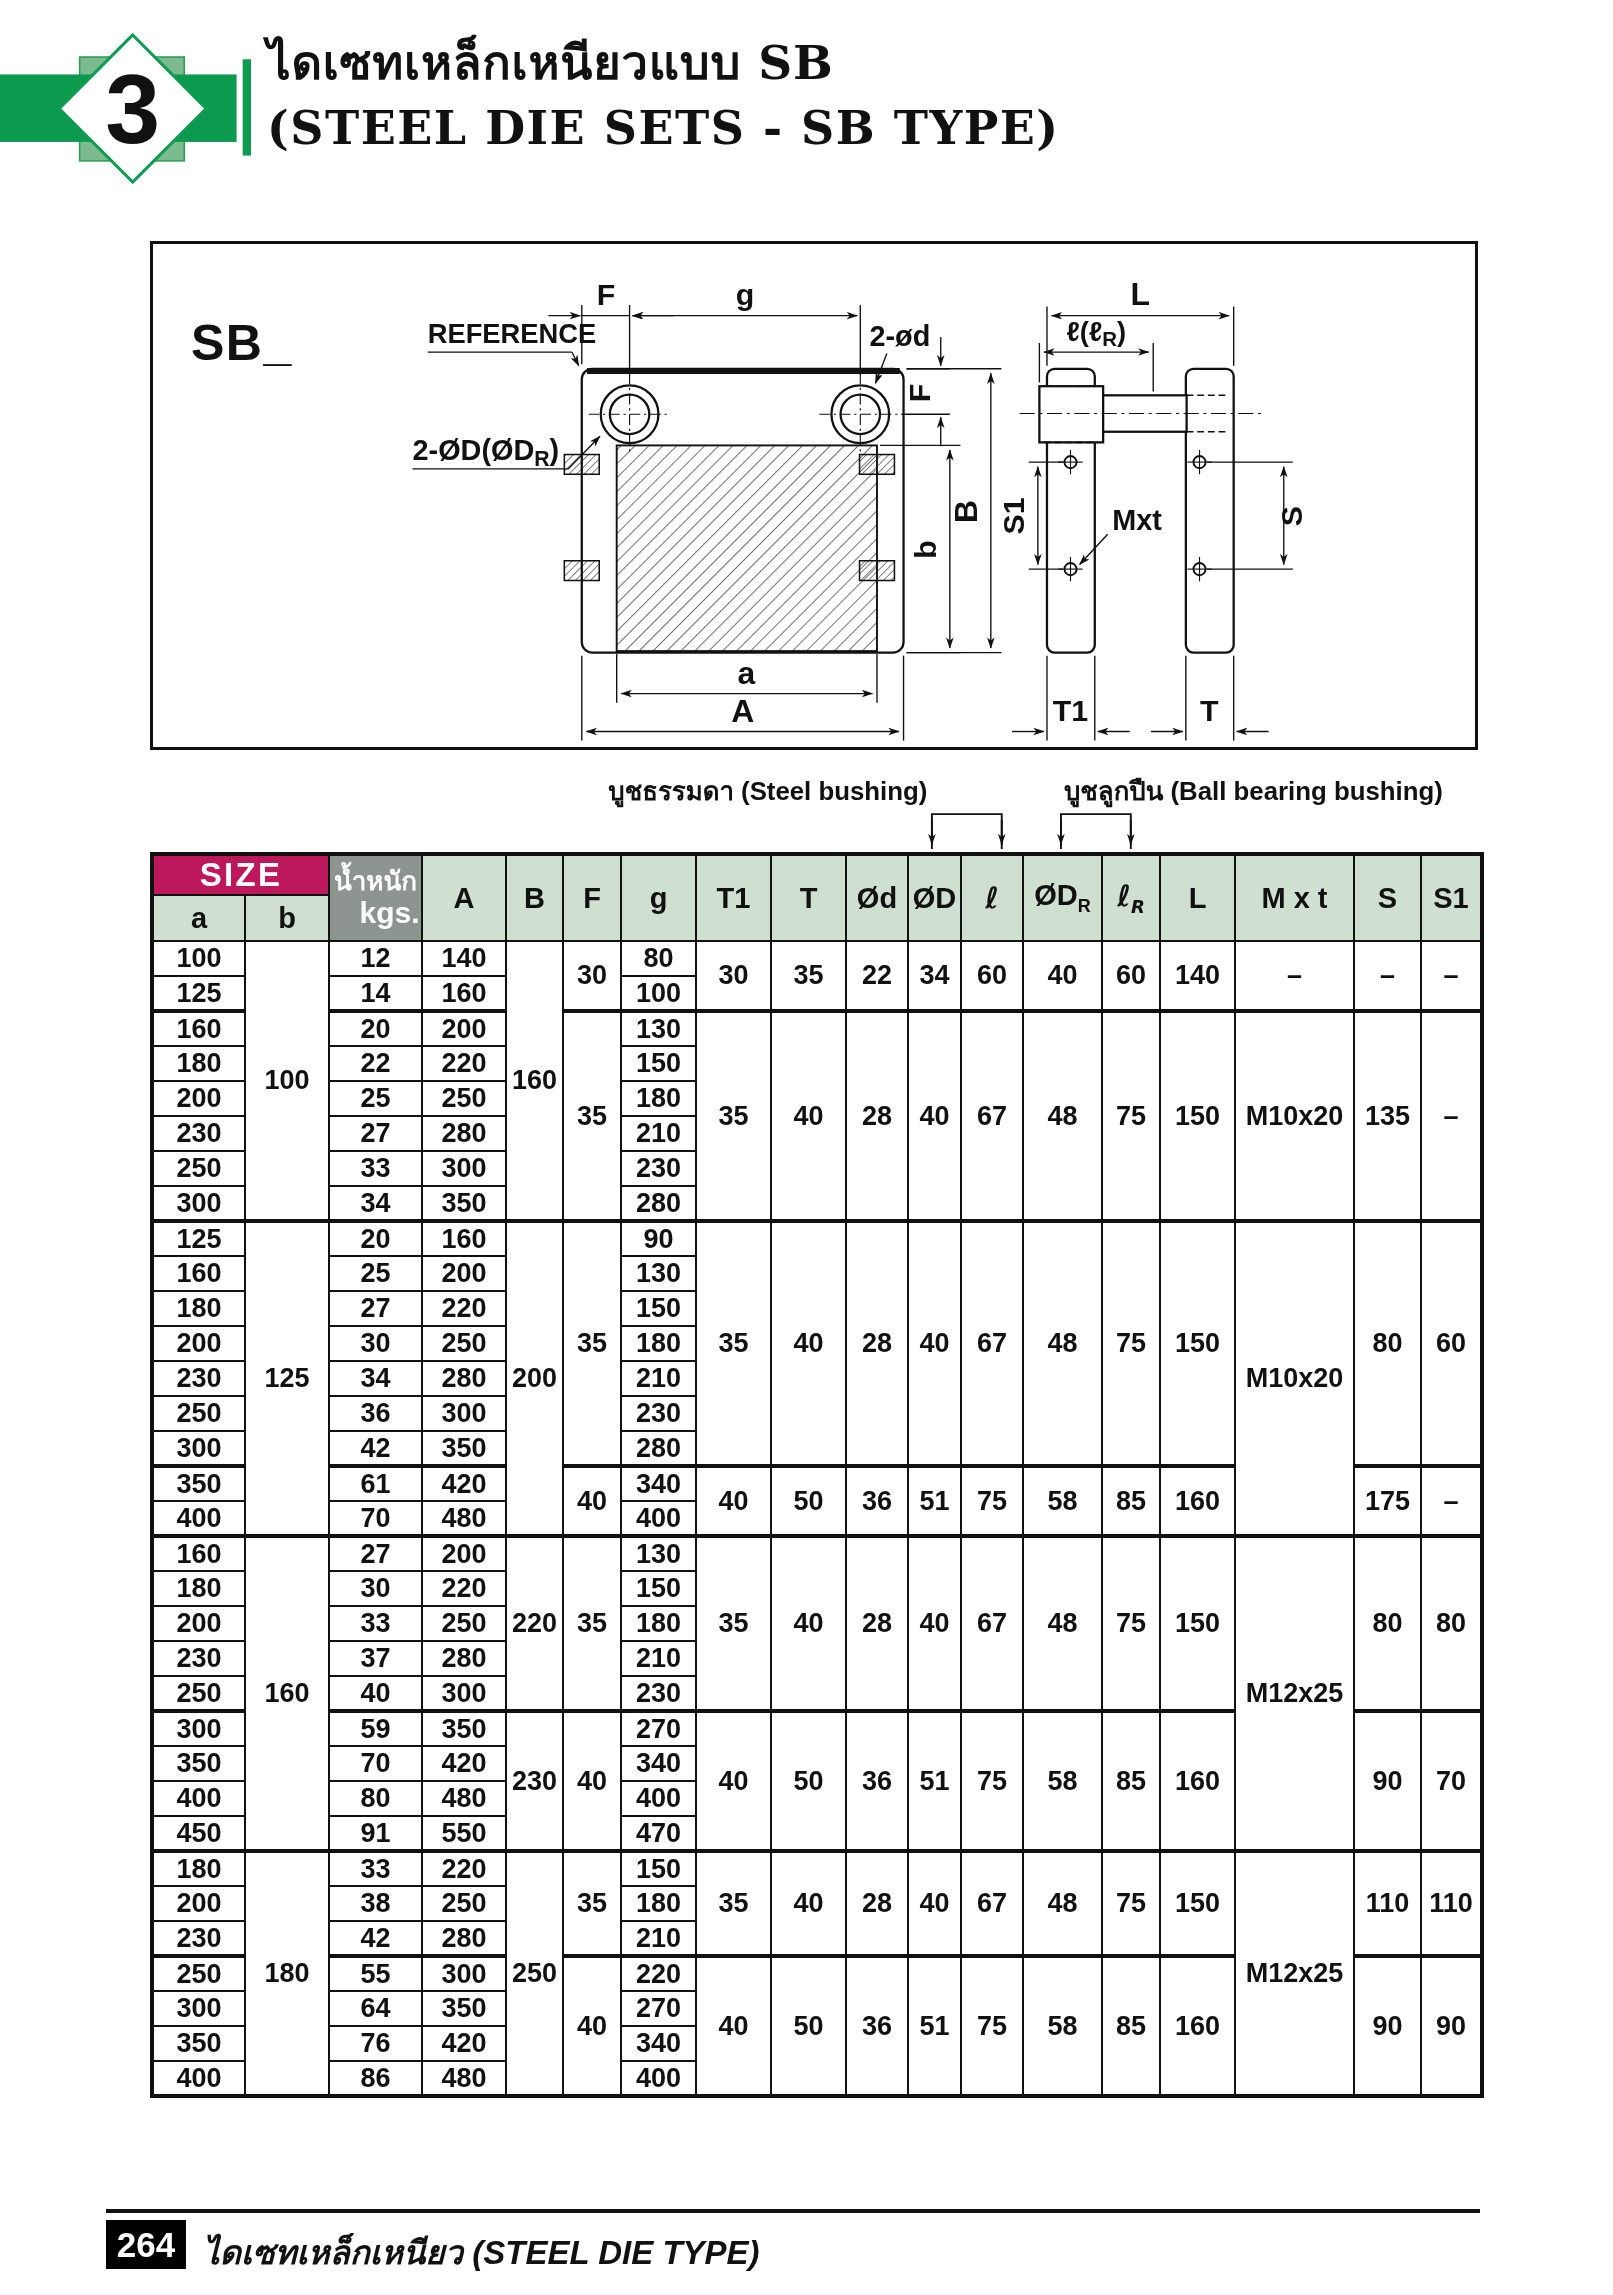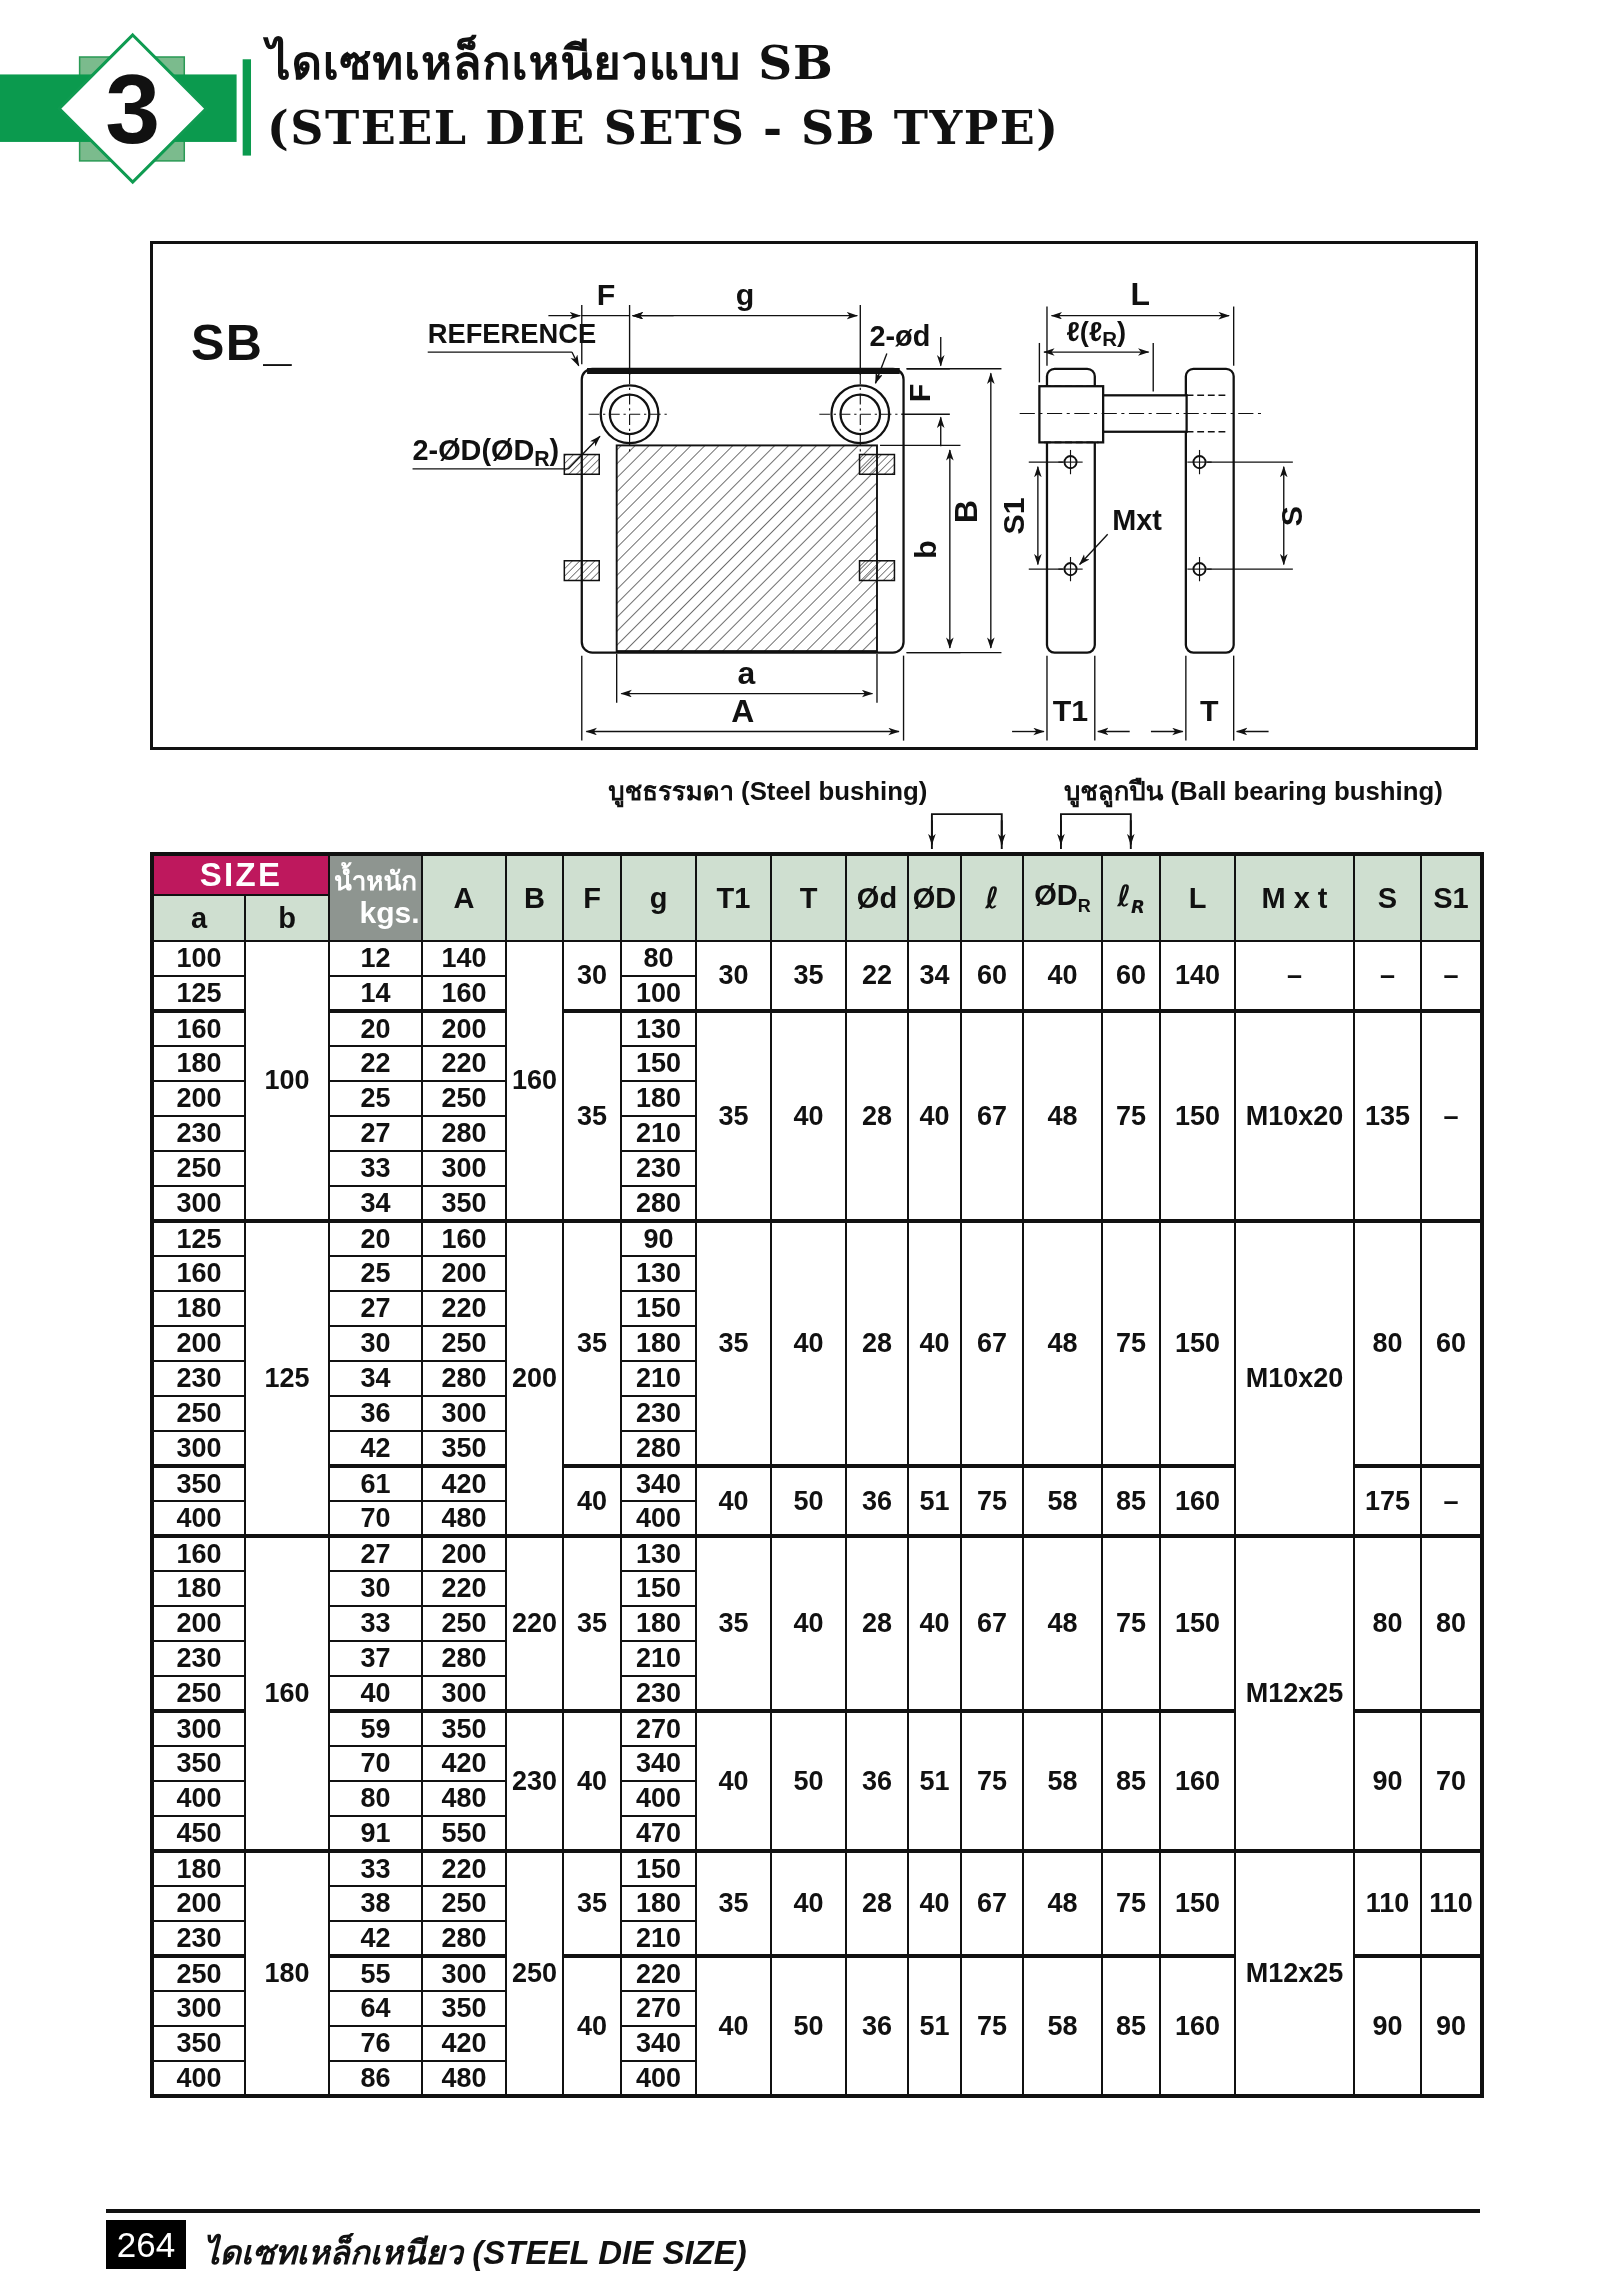--- a/index.html
+++ b/index.html
@@ -23,21 +23,21 @@
   #spec-table th.green{background:#be185d;color:#fff;font-size:33px;letter-spacing:2.3px;}
   #spec-table th.grey{background:#8e9590;color:#fff;}
   #spec-table th.grey .w1{font-size:26px;line-height:1.1;}
   #spec-table th.grey .w2{font-size:30px;line-height:1.1;padding-left:28px;}
   #spec-table td.hb{border-bottom-width:4.6px;}
   #spec-table sub{font-size:18px;font-weight:bold;}
   #spec-table .ell{font-family:"DejaVu Sans",sans-serif;font-style:italic;}
   
   #footer-rule{position:absolute;left:106px;top:2209px;width:1374px;height:3.8px;background:#111;}
   #page-number-box{position:absolute;left:106px;top:2220px;width:80px;height:49px;background:#000;color:#fff;
-    display:flex;align-items:center;justify-content:center;font-size:35px;font-weight:normal;}
+    display:flex;align-items:center;justify-content:center;font-size:35px;font-weight:bold;}
   #footer-text{position:absolute;left:203px;top:2226px;font-size:33px;font-style:italic;font-weight:bold;
     font-family:"Liberation Sans","DejaVu Sans",sans-serif;}
   svg text{font-family:"Liberation Sans",sans-serif;fill:#111;}
 </style>
 </head>
 <body>
 
 <svg class="abs" style="left:0;top:0;" width="273" height="205" viewBox="0 0 360 270">
   <rect x="105" y="75" width="138" height="137" fill="#7bbb8d" stroke="#2a9a55" stroke-width="2"></rect>
   <rect x="0" y="98" width="312" height="89" fill="#0b9a4e"></rect>
@@ -583,14 +583,14 @@
         <td rowspan="1" class="hb">400</td>
         <td rowspan="1" class="hb">86</td>
         <td rowspan="1" class="hb">480</td>
         <td rowspan="1" class="hb">400</td>
       </tr>
     </tbody>
   </table>
 
 <div id="footer-rule"></div>
 <div id="page-number-box">264</div>
-<div id="footer-text">ไดเซทเหล็กเหนียว (STEEL DIE SIZE)</div>
+<div id="footer-text">ไดเซทเหล็กเหนียว (STEEL DIE TYPE)</div>
 
 
 </body></html>

